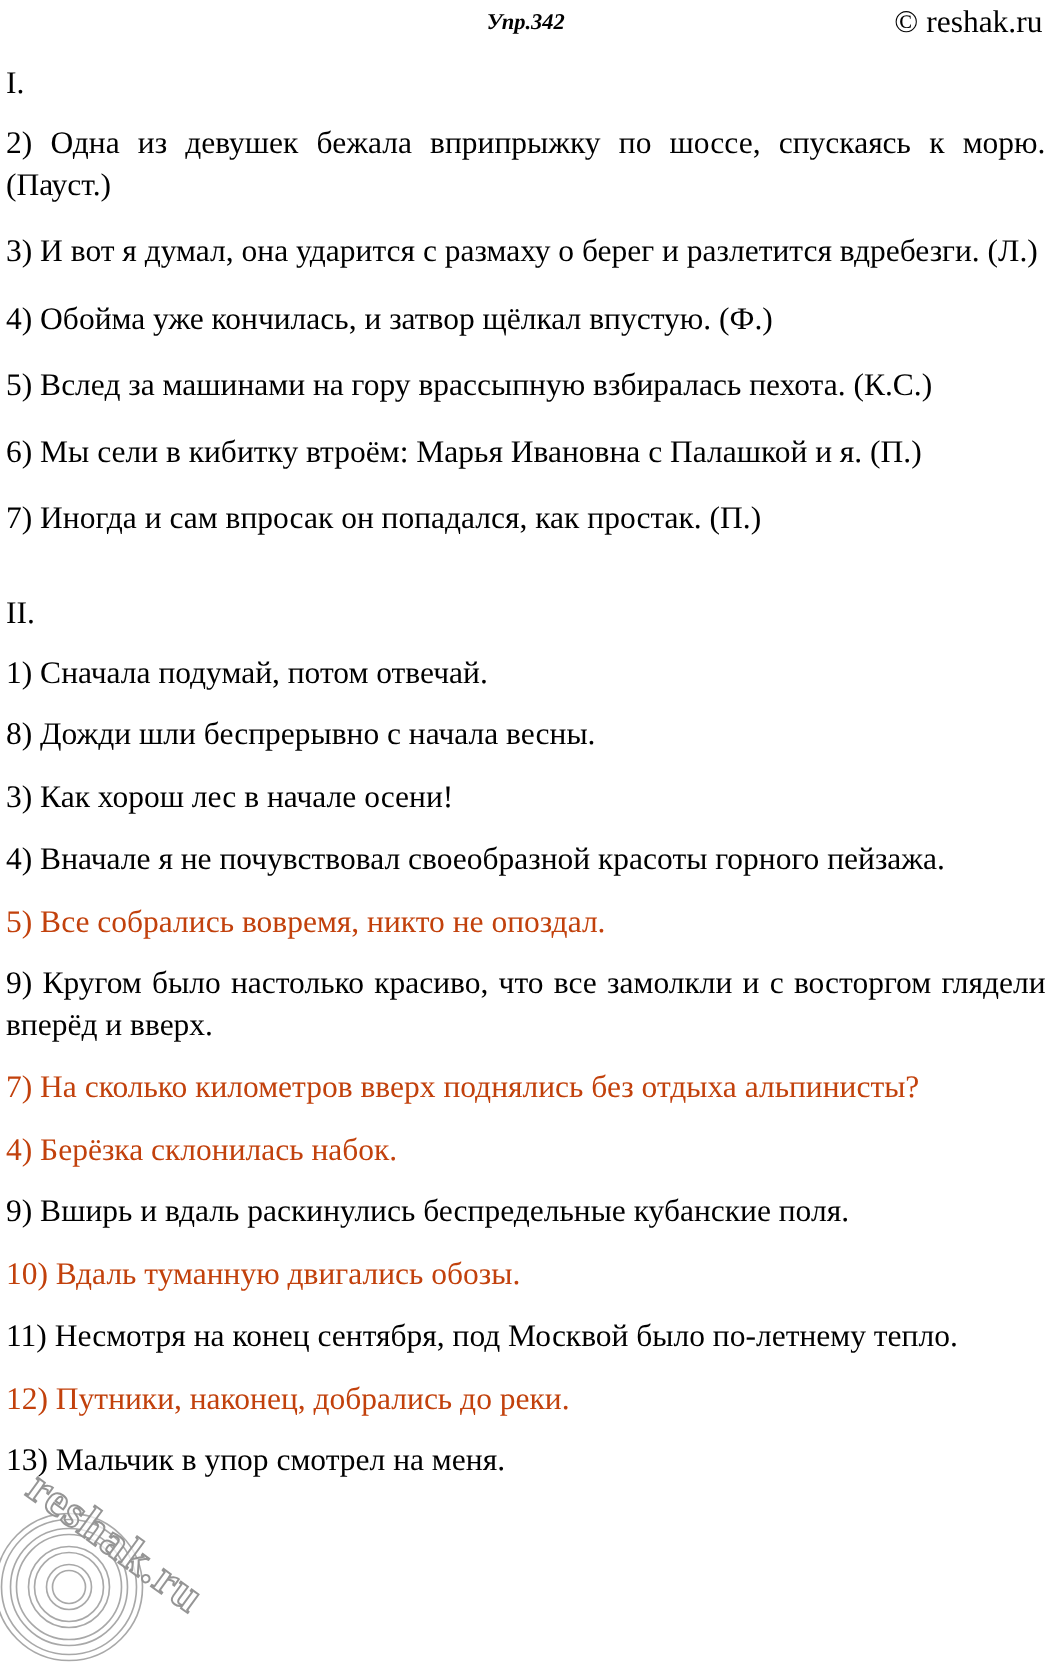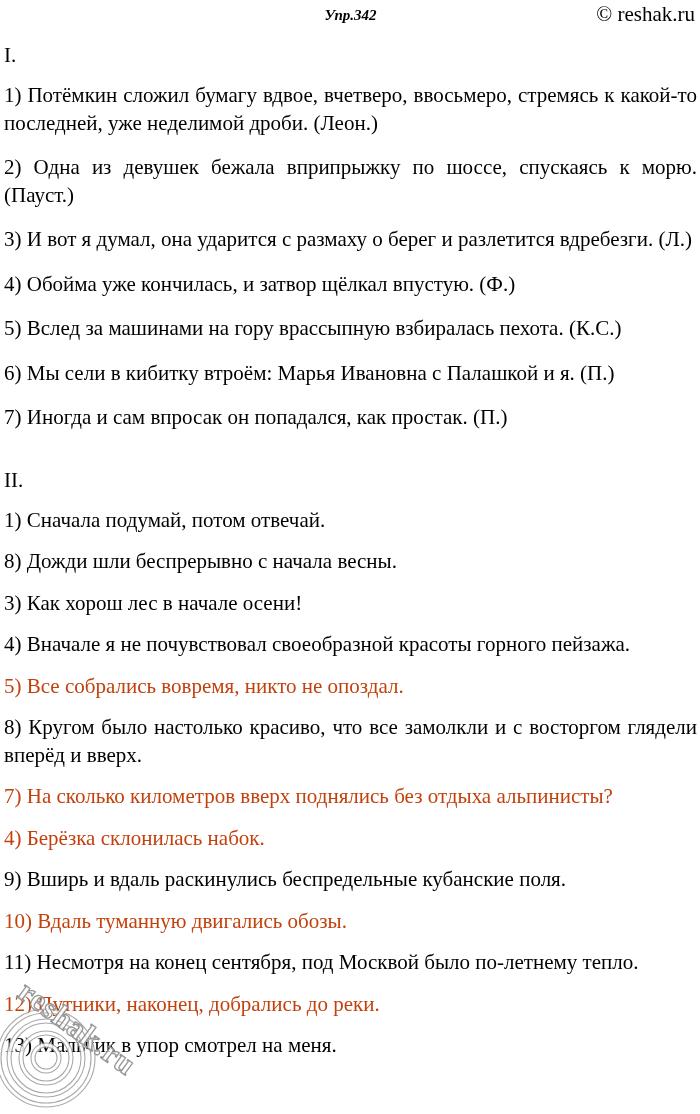--- a/index.html
+++ b/index.html
@@ -38,37 +38,36 @@
 
 <div class="page">
 
   <div class="header">
     <div class="title">Упр.342</div>
     <div class="copyright">© reshak.ru</div>
   </div>
 
   <div class="sec1">
     <div class="section-label">I.</div>
-    <p class="sentence">1) Потёмкин сложил бумагу вдвое, вчетверо, ввосьмеро, стремясь к какой-то последней, уже неделимой дроби. (Леон.)</p>
     <p class="sentence">2) Одна из девушек бежала вприпрыжку по шоссе, спускаясь к морю. (Пауст.)</p>
     <p class="sentence">3) И вот я думал, она ударится с размаху о берег и разлетится вдребезги. (Л.)</p>
     <p class="sentence">4) Обойма уже кончилась, и затвор щёлкал впустую. (Ф.)</p>
     <p class="sentence">5) Вслед за машинами на гору врассыпную взбиралась пехота. (К.С.)</p>
     <p class="sentence">6) Мы сели в кибитку втроём: Марья Ивановна с Палашкой и я. (П.)</p>
     <p class="sentence">7) Иногда и сам впросак он попадался, как простак. (П.)</p>
   </div>
 
   <div class="sec2">
     <div class="section-label">II.</div>
     <p class="sentence">1) Сначала подумай, потом отвечай.</p>
     <p class="sentence">8) Дожди шли беспрерывно с начала весны.</p>
     <p class="sentence">3) Как хорош лес в начале осени!</p>
     <p class="sentence">4) Вначале я не почувствовал своеобразной красоты горного пейзажа.</p>
     <p class="sentence faded">5) Все собрались вовремя, никто не опоздал.</p>
-    <p class="sentence">8) Кругом было настолько красиво, что все замолкли и с восторгом глядели вперёд и вверх.</p>
+    <p class="sentence">9) Кругом было настолько красиво, что все замолкли и с восторгом глядели вперёд и вверх.</p>
     <p class="sentence faded">7) На сколько километров вверх поднялись без отдыха альпинисты?</p>
     <p class="sentence faded">4) Берёзка склонилась набок.</p>
     <p class="sentence">9) Вширь и вдаль раскинулись беспредельные кубанские поля.</p>
     <p class="sentence faded">10) Вдаль туманную двигались обозы.</p>
     <p class="sentence">11) Несмотря на конец сентября, под Москвой было по-летнему тепло.</p>
     <p class="sentence faded">12) Путники, наконец, добрались до реки.</p>
     <p class="sentence">13) Мальчик в упор смотрел на меня.</p>
   </div>
 
 </div>

